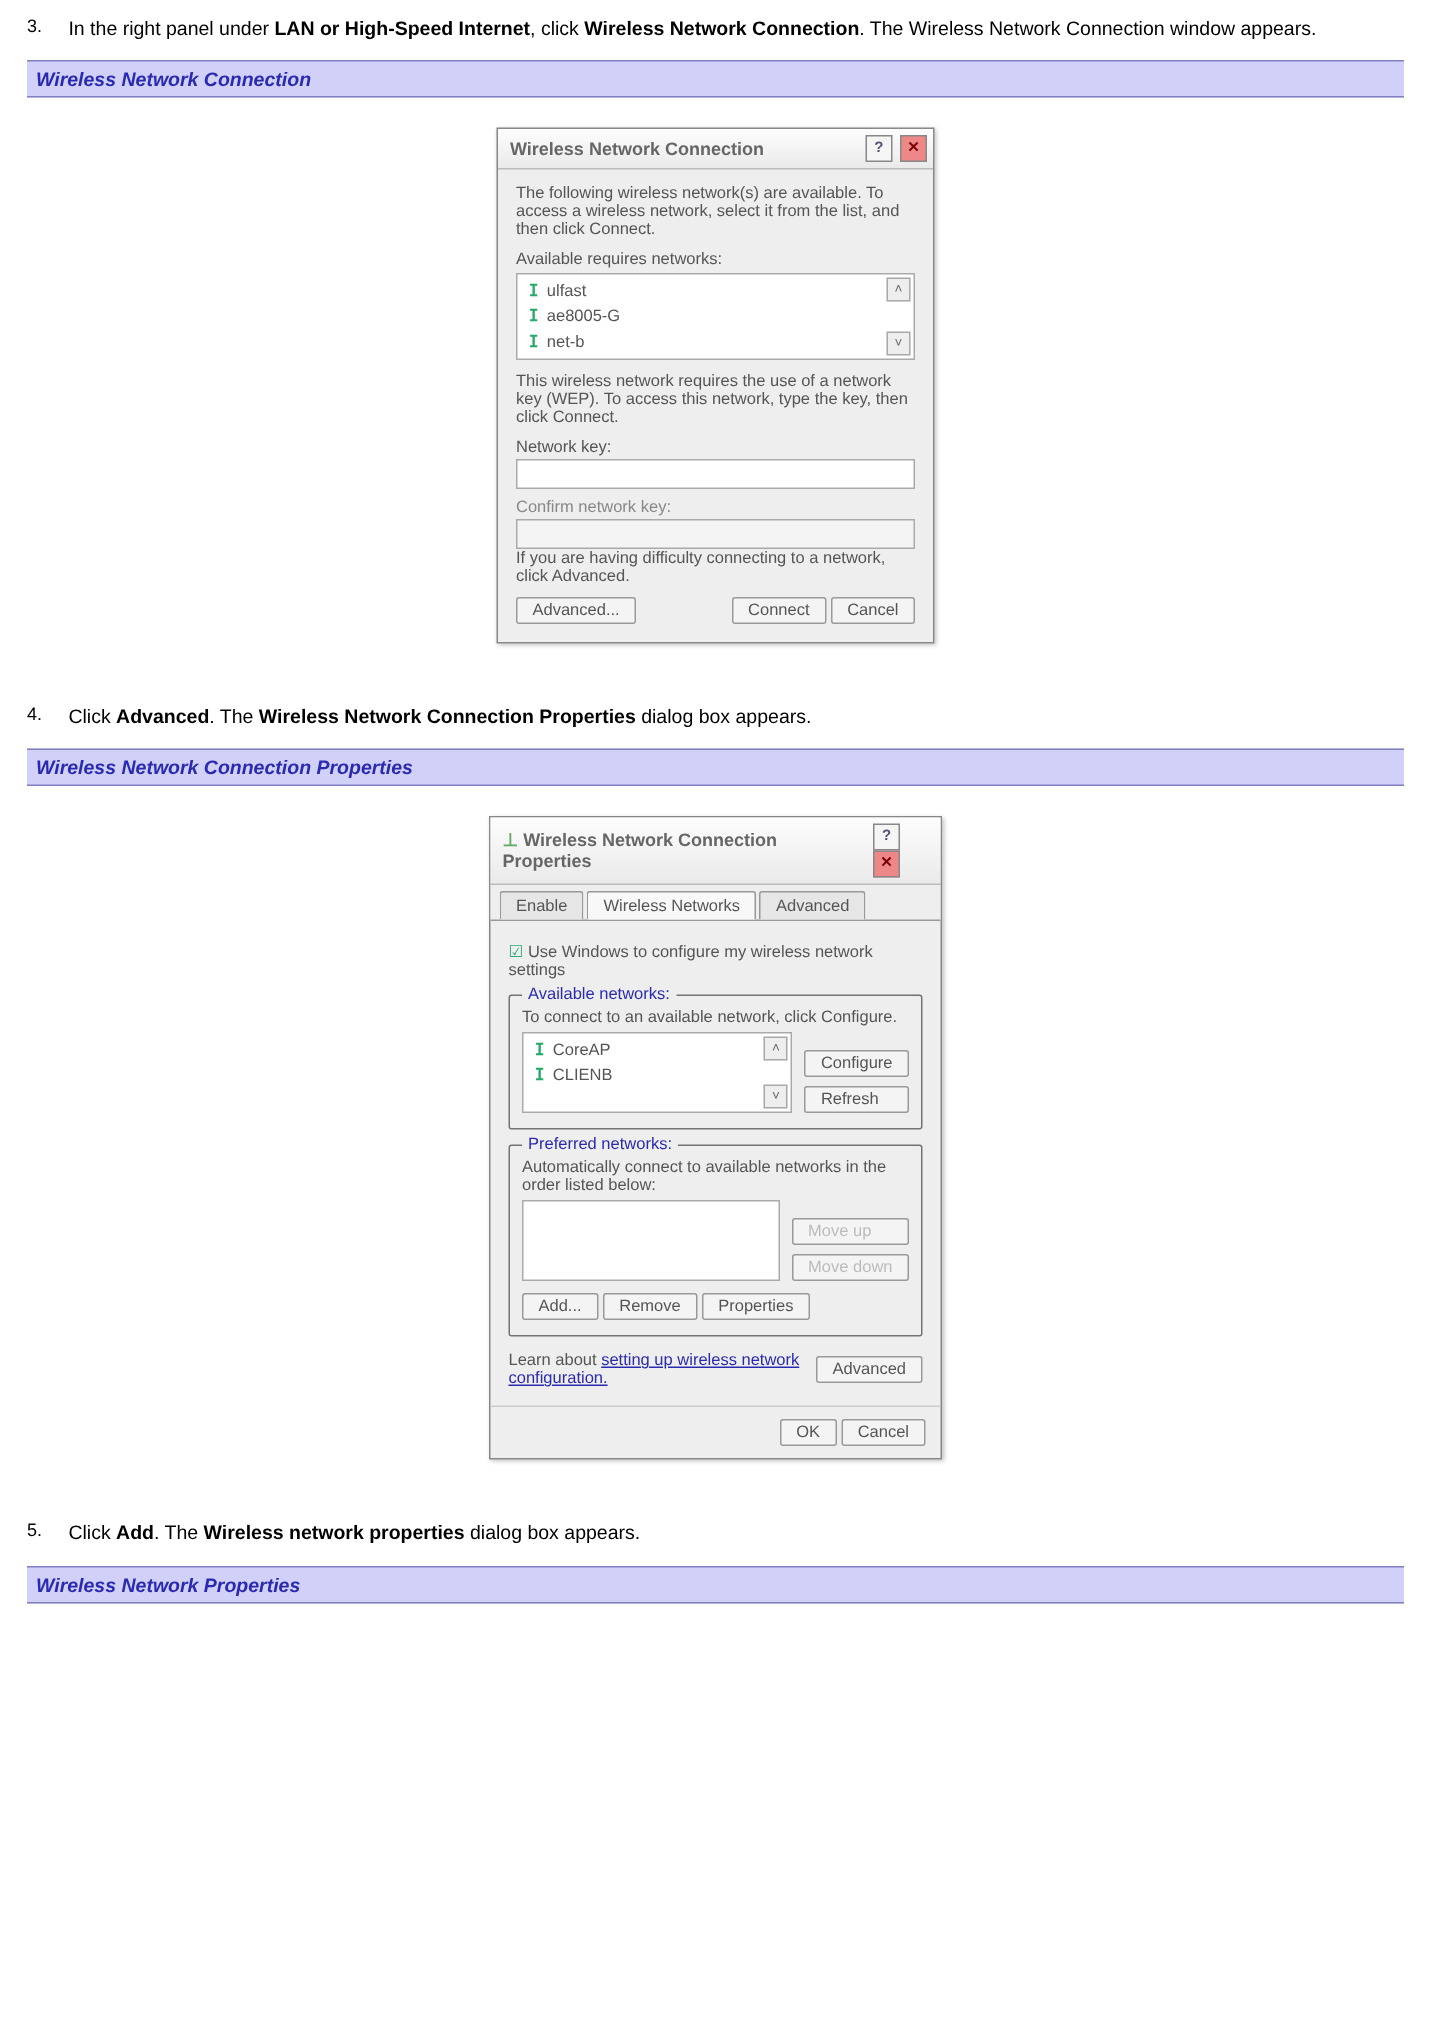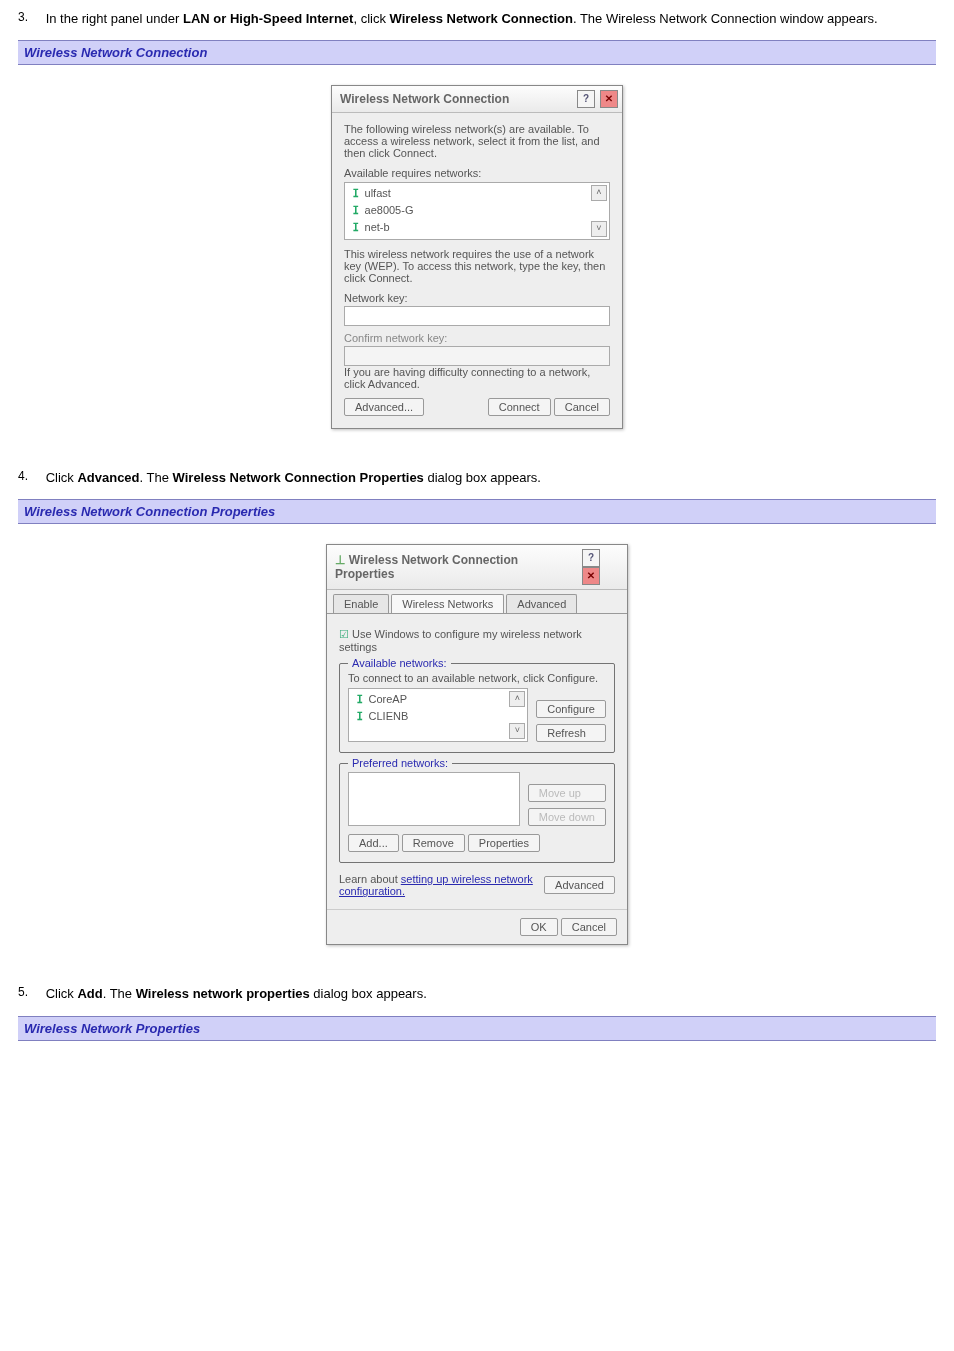--- a/index.html
+++ b/index.html
@@ -259,20 +259,21 @@
           </div>
           <div style="display:flex;flex-direction:column;gap:6px">
             <span class="btn">Configure</span>
             <span class="btn">Refresh</span>
           </div>
         </div>
       </div>
 
       <div class="group">
         <div class="group-title">Preferred networks:</div>
+        <div style="margin-bottom:4px">Automatically connect to available networks in the order listed below:</div>
         <div class="row">
           <div class="listbox" style="flex:1;height:48px"></div>
           <div style="display:flex;flex-direction:column;gap:6px">
             <span class="btn disabled">Move up</span>
             <span class="btn disabled">Move down</span>
           </div>
         </div>
         <div style="margin-top:8px">
           <span class="btn">Add...</span>
           <span class="btn">Remove</span>

